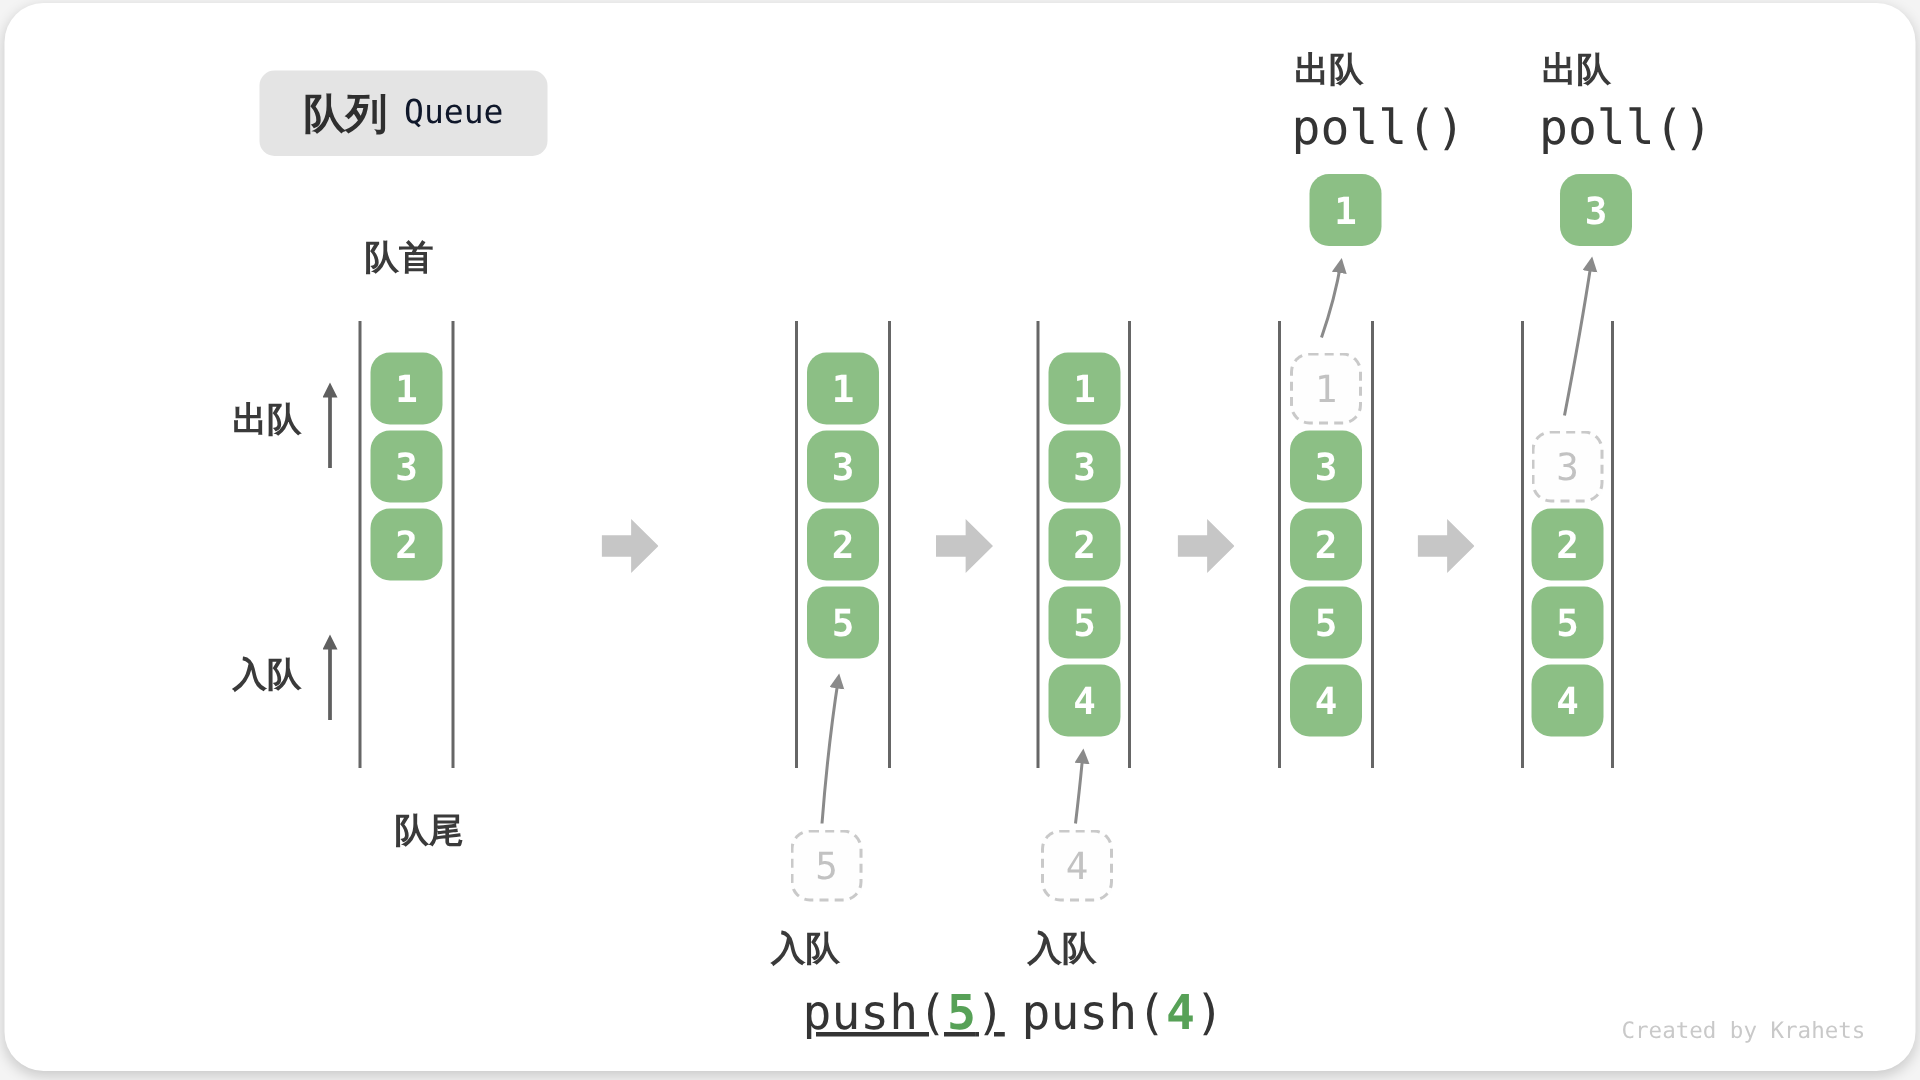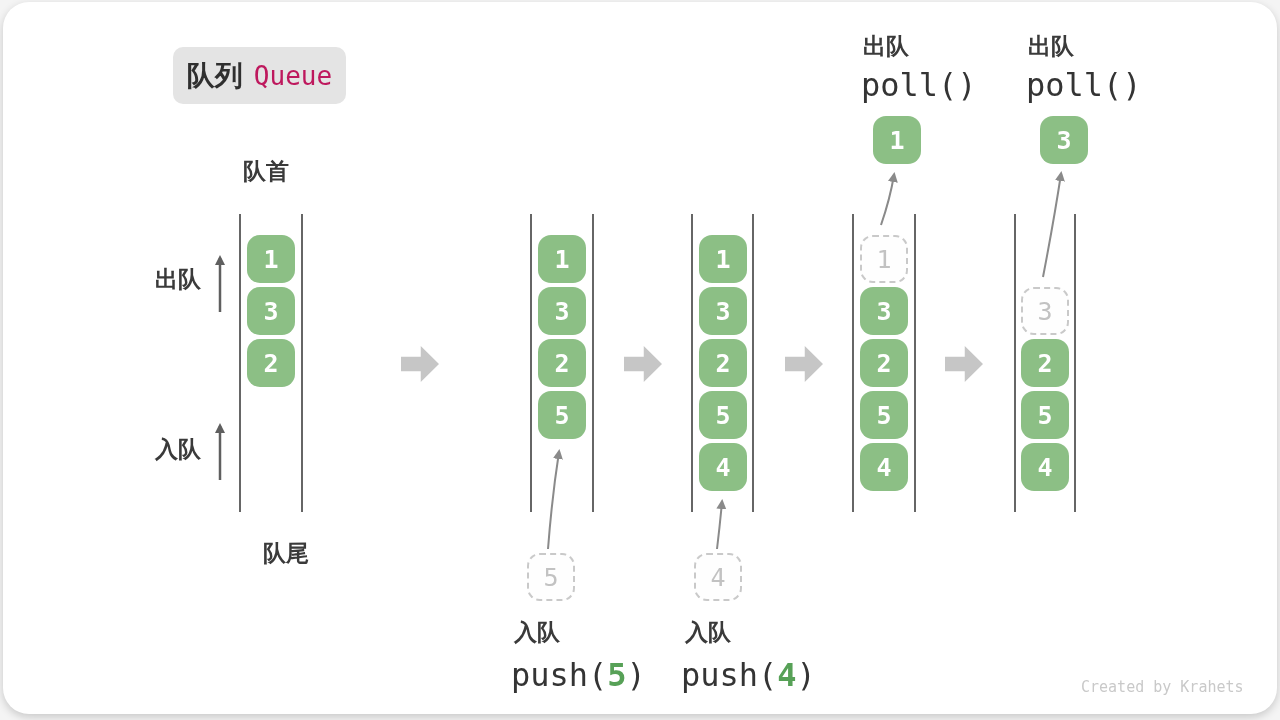--- a/index.html
+++ b/index.html
@@ -8,26 +8,26 @@
     background:#f4f4f4;
     font-family:"Liberation Sans", sans-serif;
     overflow:hidden;
   }
   .canvas{
     position:absolute;left:3px;top:2px;right:3px;bottom:6px;
     background:#ffffff;border-radius:26px;
     box-shadow:0 3px 9px rgba(0,0,0,0.18);
   }
   .badge{
-    position:absolute;left:170px;top:45px;width:173px;height:57px;
+    position:absolute;left:170px;top:45px;width:192px;height:57px;
     background:#e4e4e4;border-radius:10px;
     display:flex;align-items:center;justify-content:center;gap:11px;
   }
   .badge-zh{font-size:28px;font-weight:700;color:#2f2f2f;}
-  .badge-en{font-family:"DejaVu Sans Mono", monospace;font-size:26px;font-weight:500;color:#be185d;}
+  .badge-en{font-family:"DejaVu Sans Mono", monospace;font-size:22px;font-weight:500;color:#0f172a;}
   .cjk-label{
     position:absolute;font-size:23px;font-weight:700;color:#3a3a3a;
     white-space:nowrap;line-height:1;
   }
   .vline{position:absolute;top:212px;width:2px;height:298px;background:#666666;}
   .qbox{
     position:absolute;width:48px;height:48px;border-radius:13px;
     background:#8cbf85;color:#ffffff;
     display:flex;align-items:center;justify-content:center;
     font-family:"DejaVu Sans Mono", monospace;font-weight:700;font-size:25px;
@@ -103,21 +103,21 @@
   <div class="qbox" style="left:244px;top:233px;">1</div>
   <div class="qbox" style="left:244px;top:285px;">3</div>
   <div class="qbox" style="left:244px;top:337px;">2</div>
 
   <div class="qbox" style="left:535px;top:233px;">1</div>
   <div class="qbox" style="left:535px;top:285px;">3</div>
   <div class="qbox" style="left:535px;top:337px;">2</div>
   <div class="qbox" style="left:535px;top:389px;">5</div>
   <div class="qbox dashed" style="left:524px;top:551px;">5</div>
   <div class="cjk-label" style="left:511px;top:619px;">入队</div>
-  <div class="code" style="left:508px;top:656px;"><span>push(</span><span class="arg">5</span><span>)</span></div>
+  <div class="code" style="left:532px;top:656px;text-decoration:underline;"><span>push(</span><span class="arg">5</span><span>)</span></div>
 
   <div class="qbox" style="left:696px;top:233px;">1</div>
   <div class="qbox" style="left:696px;top:285px;">3</div>
   <div class="qbox" style="left:696px;top:337px;">2</div>
   <div class="qbox" style="left:696px;top:389px;">5</div>
   <div class="qbox" style="left:696px;top:441px;">4</div>
   <div class="qbox dashed" style="left:691px;top:551px;">4</div>
   <div class="cjk-label" style="left:682px;top:619px;">入队</div>
   <div class="code" style="left:678px;top:656px;"><span>push(</span><span class="arg">4</span><span>)</span></div>
 

